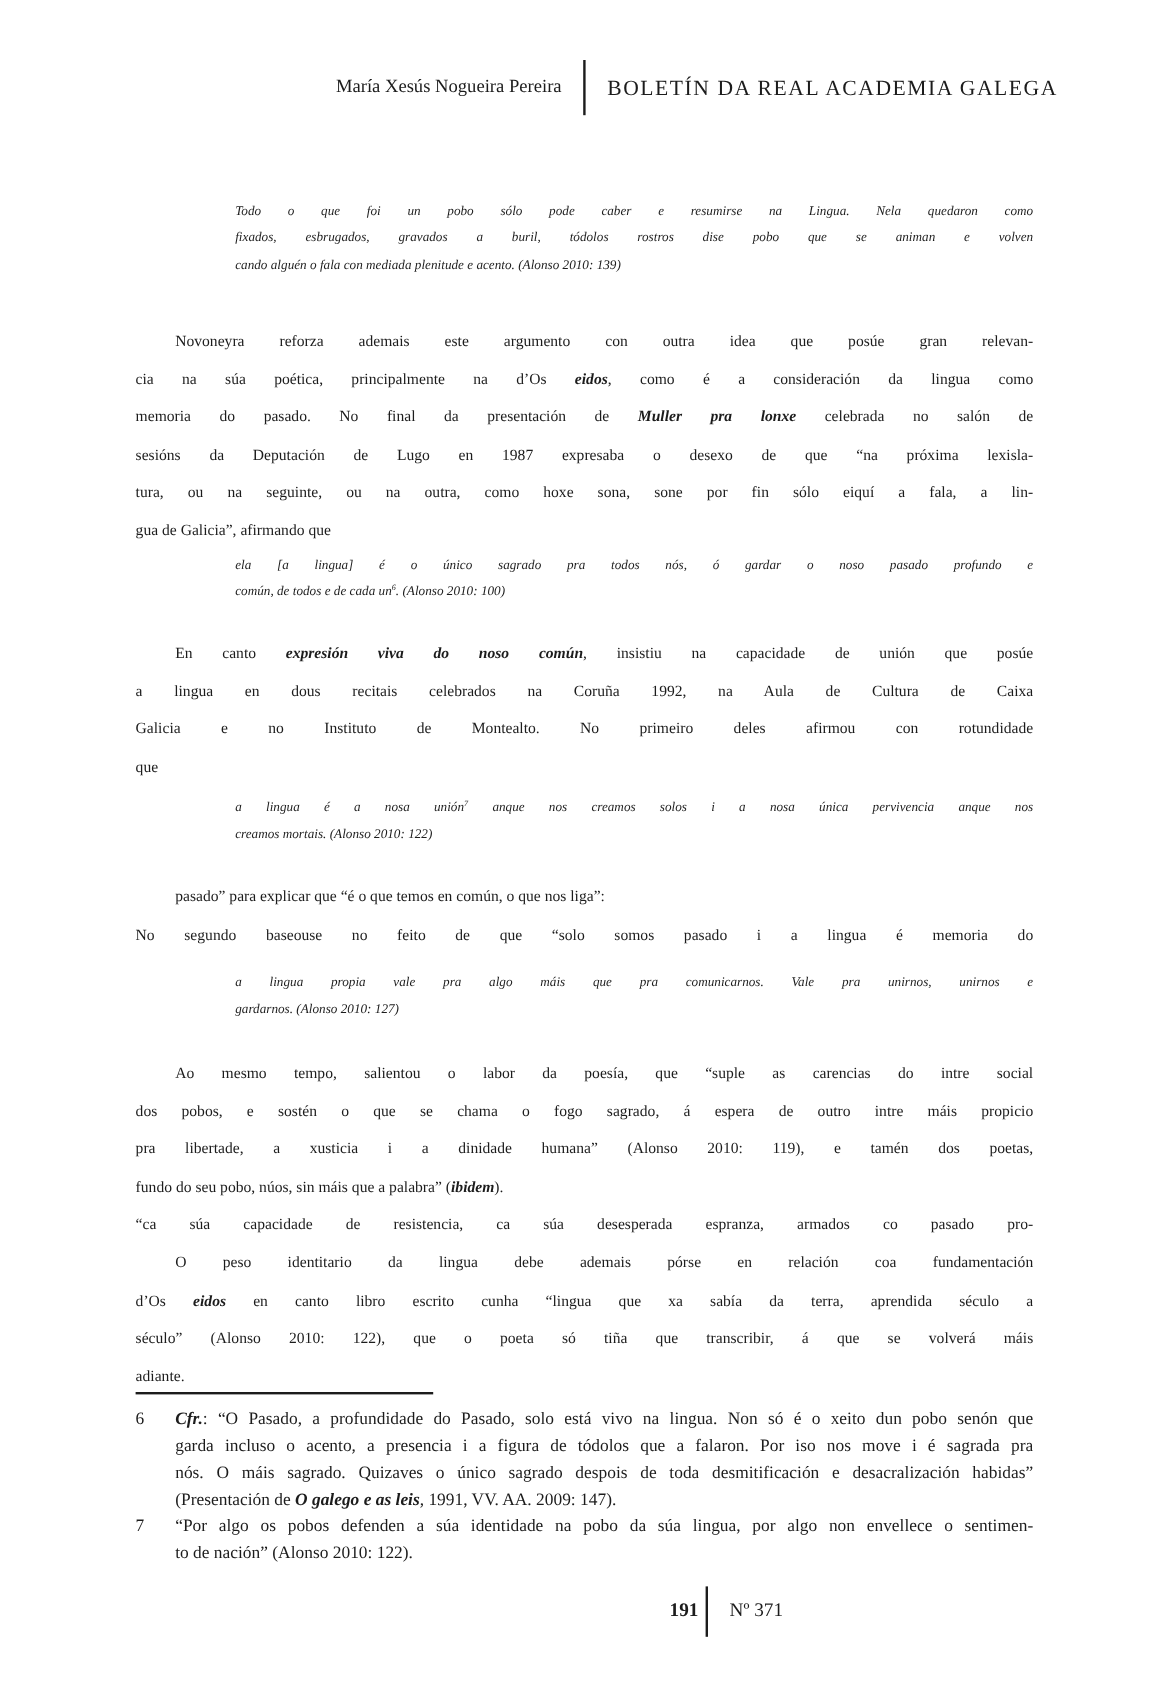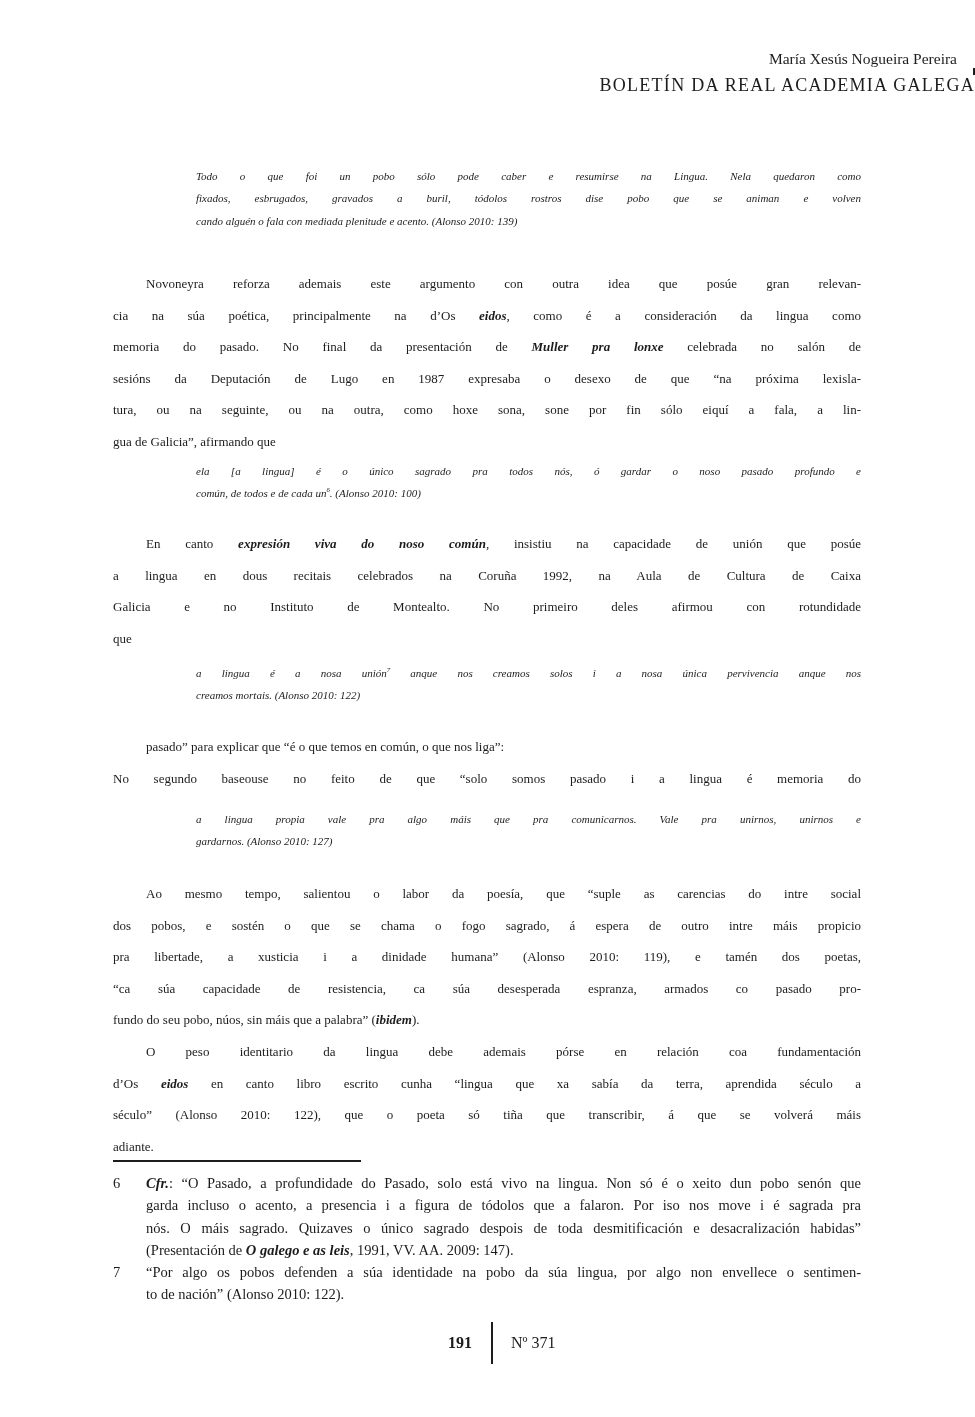--- a/index.html
+++ b/index.html
@@ -19,22 +19,21 @@
   }
 
   
   .page-header {
     position: absolute;
     top: 50px;
     left: 0;
     width: 100%;
     height: 46px;
     display: flex;
-    align-items: flex-end;
-    flex-direction: column;
+    align-items: center;
   }
   .page-header .h-left {
     width: 486px;
     text-align: right;
     padding-right: 18px;
     box-sizing: border-box;
     font-size: 15.5px;
   }
   .page-header .h-bar {
     width: 2px;
@@ -108,23 +107,23 @@
     position: absolute;
     top: 1322px;
     left: 0;
     width: 100%;
     height: 42px;
     display: flex;
     align-items: center;
     font-size: 16px;
   }
   .page-footer .f-left {
-    width: 491px;
+    width: 588px;
     text-align: right;
-    padding-right: 19px;
+    padding-right: 6px;
     box-sizing: border-box;
     font-weight: bold;
   }
   .page-footer .f-bar {
     width: 2px;
     height: 42px;
     background: #1c1c1c;
   }
   .page-footer .f-right {
     flex: 1;
@@ -181,22 +180,22 @@
 
   <div class="tblock bquote" style="top:808px">
       <div class="tline"><span>a lingua propia vale pra algo máis que pra comunicarnos. Vale pra unirnos, unirnos e</span></div>
       <div class="tline tlast"><span>gardarnos. (Alonso 2010: 127)</span></div>
     </div>
 
   <div class="tblock para" style="top:878px">
       <div class="tline"><span>Ao mesmo tempo, salientou o labor da poesía, que “suple as carencias do intre social</span></div>
       <div class="tline"><span>dos pobos, e sostén o que se chama o fogo sagrado, á espera de outro intre máis propicio</span></div>
       <div class="tline"><span>pra libertade, a xusticia i a dinidade humana” (Alonso 2010: 119), e tamén dos poetas,</span></div>
+      <div class="tline tlast"><span>fundo do seu pobo, núos, sin máis que a palabra” (</span><em>ibidem</em><span>).</span></div>
       <div class="tline"><span>“ca súa capacidade de resistencia, ca súa desesperada espranza, armados co pasado pro-</span></div>
-      <div class="tline tlast"><span>fundo do seu pobo, núos, sin máis que a palabra” (</span><em>ibidem</em><span>).</span></div>
     </div>
 
   <div class="tblock para" style="top:1036px">
       <div class="tline"><span>O peso identitario da lingua debe ademais pórse en relación coa fundamentación</span></div>
       <div class="tline"><span>d’Os </span><em>eidos</em><span> en canto libro escrito cunha “lingua que xa sabía da terra, aprendida século a</span></div>
       <div class="tline"><span>século” (Alonso 2010: 122), que o poeta só tiña que transcribir, á que se volverá máis</span></div>
       <div class="tline tlast"><span>adiante.</span></div>
     </div>
 
   <div class="fn-rule"></div>

